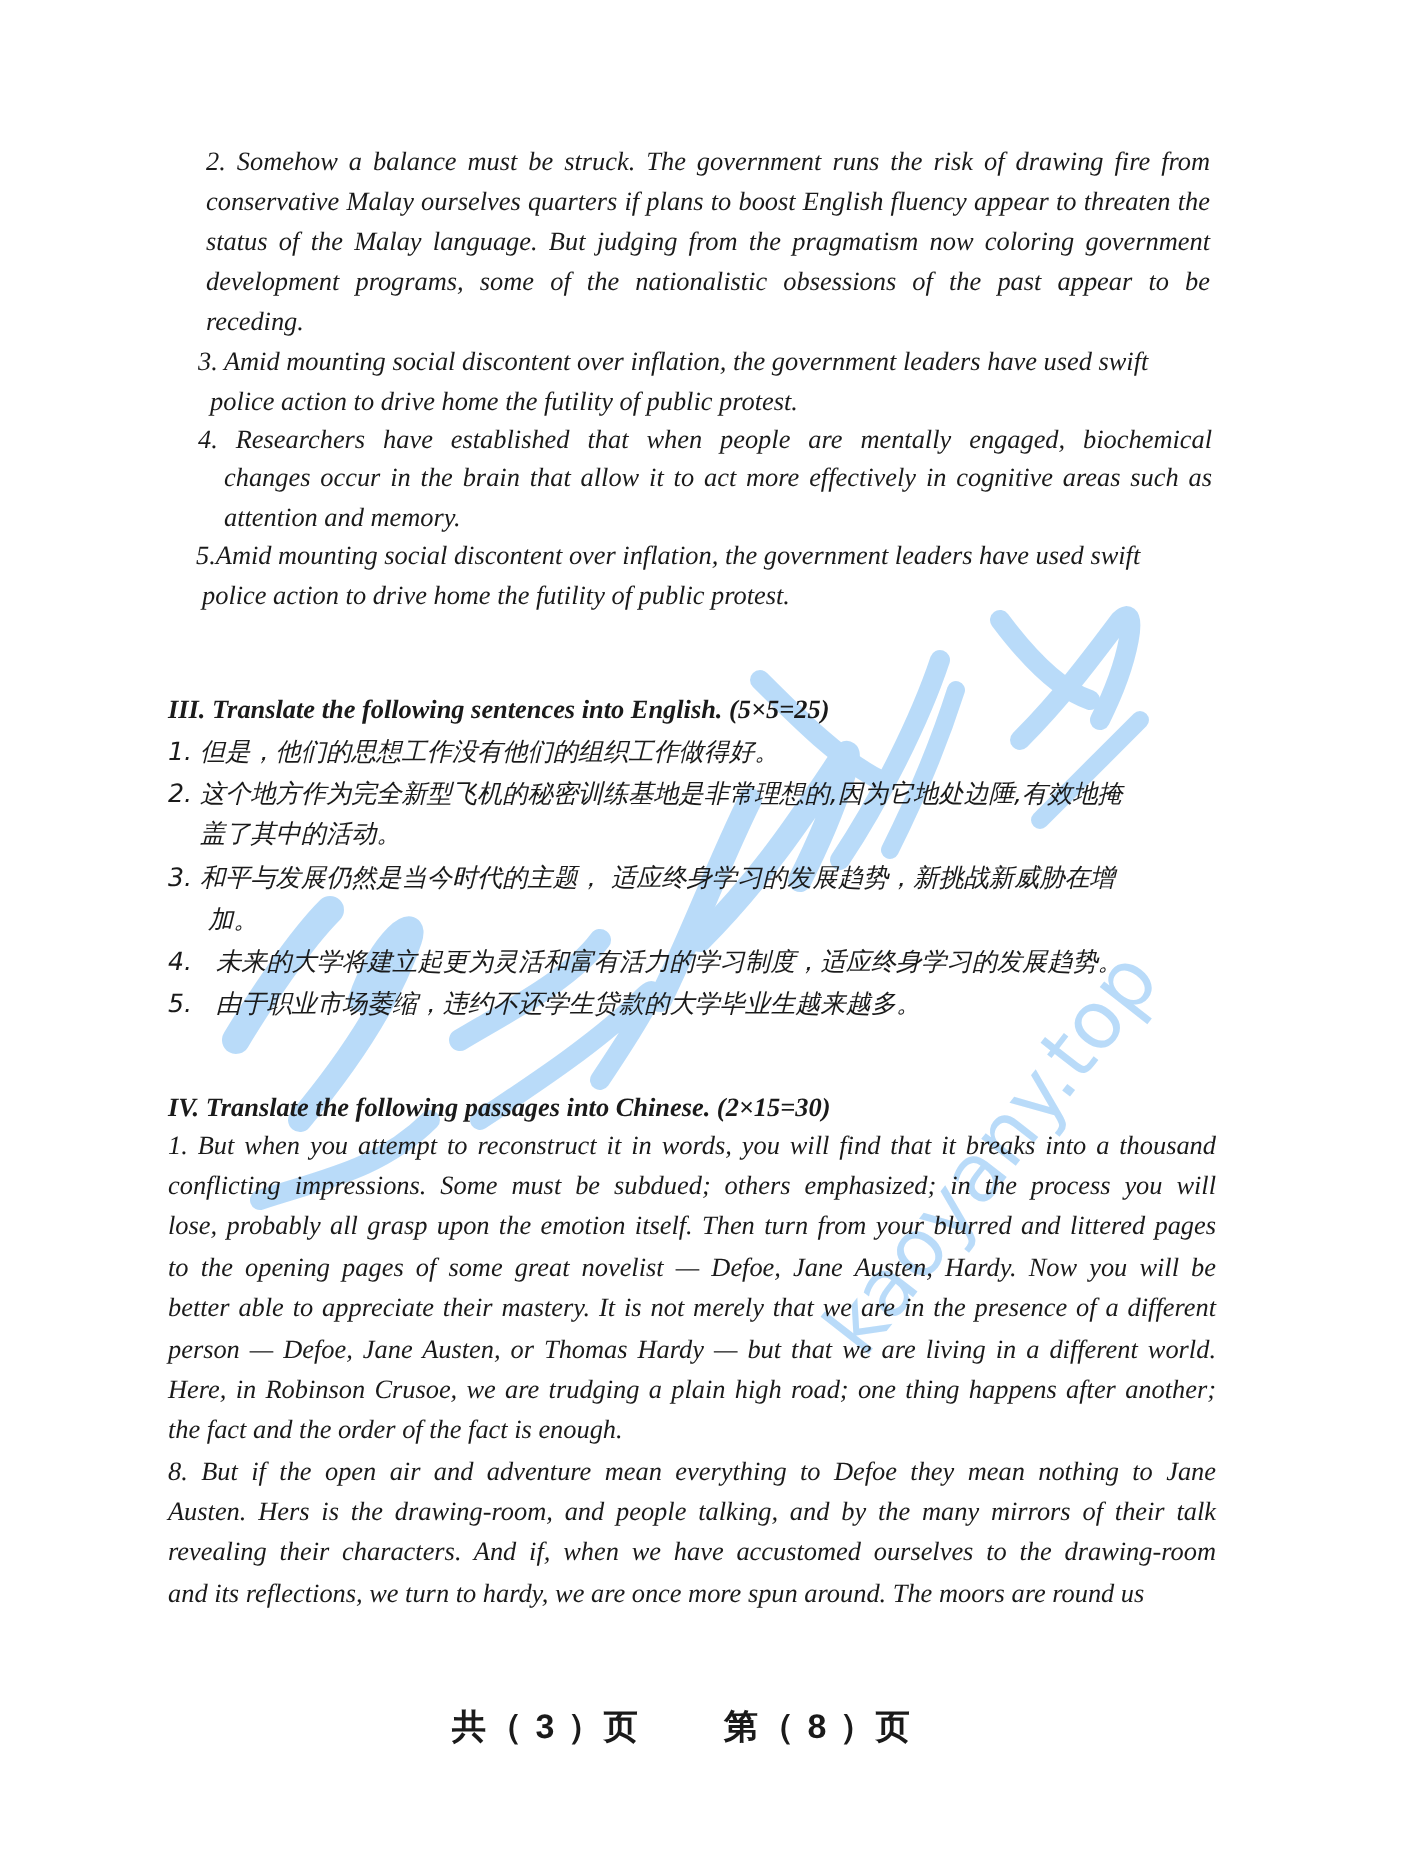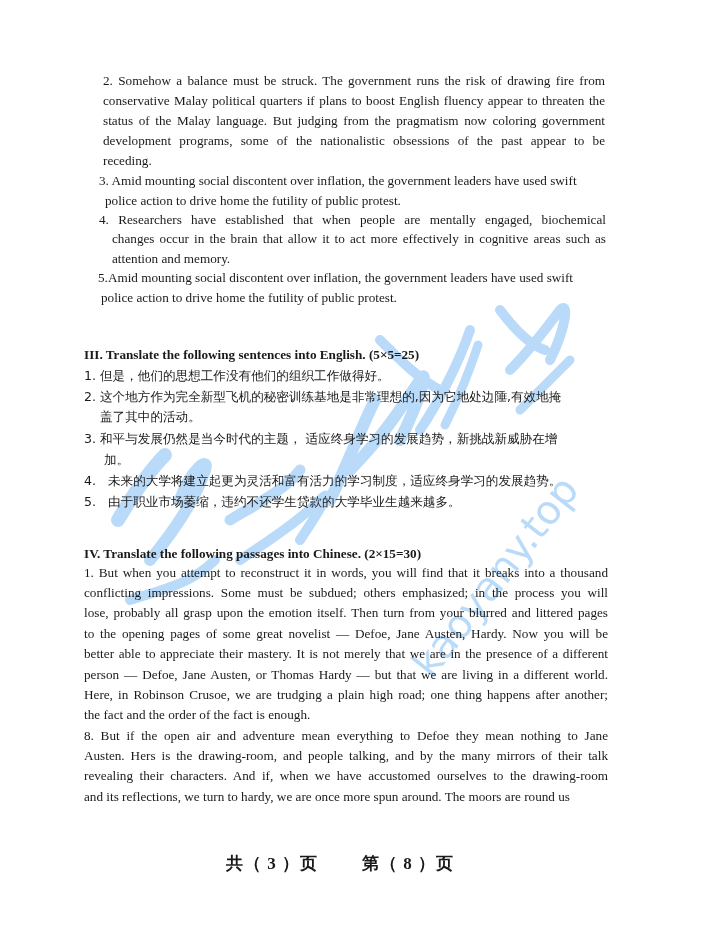--- a/index.html
+++ b/index.html
@@ -5,28 +5,28 @@
   html, body { margin: 0; padding: 0; }
   body {
     width: 709px; height: 936px; overflow: hidden;
     background: #ffffff; position: relative;
     font-family: "Liberation Serif", "DejaVu Serif", serif;
     color: #1a1a1a;
   }
   .page { position: absolute; left: 0; top: 0; width: 709px; height: 936px; }
   .line {
     position: absolute; white-space: nowrap;
-    font-size: 13.2px; line-height: 18px;
+    font-size: 13.2px; line-height: 18px; font-style: italic;
   }
   .just { text-align: justify; text-align-last: justify; white-space: normal; }
   .bold { font-weight: bold; }
   .cjk { font-family: "DejaVu Sans", sans-serif; font-size: 12.6px; }
   .footer {
     position: absolute; top: 852px; font-size: 17px; font-weight: bold;
-    font-family: Liberation Serif, serif; letter-spacing: 1px;
+    font-family: Liberation Sans, sans-serif; letter-spacing: 1px;
   }
   .wm { position: absolute; pointer-events: none; }
 </style>
 </head>
 <body>
 
 <div class="page">
 
   <svg class="wm" width="709" height="936" style="left:0;top:0;opacity:0.38">
     <g fill="none" stroke="#4aa3f0" stroke-linecap="round" stroke-linejoin="round">
@@ -42,21 +42,21 @@
       <path d="M500 310 C515 330, 530 345, 545 350" stroke-width="10"></path>
       <path d="M510 370 C530 350, 545 330, 560 310 C570 300, 565 330, 550 360" stroke-width="10"></path>
       <path d="M520 410 C540 390, 555 375, 570 360" stroke-width="9"></path>
       <path d="M445 425 C460 395, 470 370, 478 345" stroke-width="9"></path>
     </g>
     <text x="0" y="0" transform="translate(432,680) rotate(-52)" fill="#4aa3f0" font-family="DejaVu Sans, sans-serif" font-size="40">kaoyany.top</text>
   </svg>
 
   <div>
     <div class="line just" style="left:103px;top:72px;width:502px">2. Somehow a balance must be struck. The government runs the risk of drawing fire  from</div>
-    <div class="line just" style="left:103px;top:92px;width:502px">conservative Malay political quarters if plans to boost English fluency appear to threaten the</div>
+    <div class="line just" style="left:103px;top:92px;width:502px">conservative Malay ourselves quarters if plans to boost English fluency appear to threaten the</div>
     <div class="line just" style="left:103px;top:112px;width:502px">status of the Malay language. But judging from the pragmatism now coloring government</div>
     <div class="line just" style="left:103px;top:132px;width:502px">development programs, some of the nationalistic obsessions of the past appear  to be</div>
     <div class="line" style="left:103px;top:152px">receding.</div>
 
     <div class="line" style="left:99px;top:172px">3. Amid mounting social discontent over inflation, the government leaders have used swift</div>
     <div class="line" style="left:105px;top:192px">police action to drive home the futility of public protest.</div>
 
     <div class="line just" style="left:99px;top:211px;width:507px">4. Researchers have established that when people are mentally engaged, biochemical</div>
     <div class="line just" style="left:112px;top:230px;width:494px">changes occur in the brain that allow it to act more effectively in cognitive areas such as</div>
     <div class="line" style="left:112px;top:250px">attention and memory.</div>

